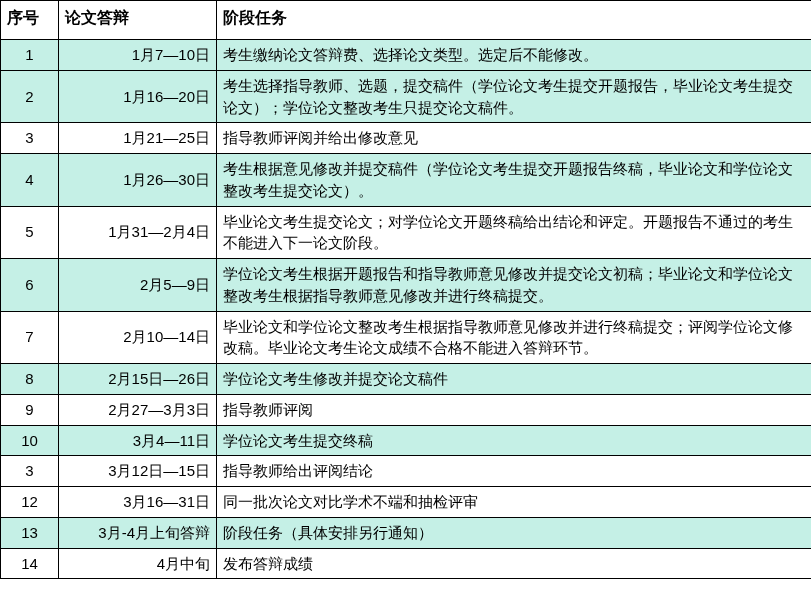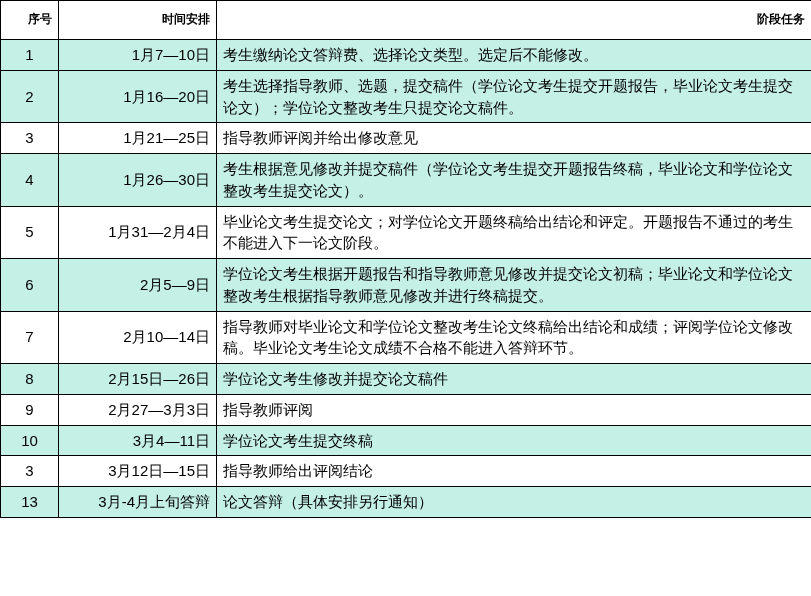--- a/index.html
+++ b/index.html
@@ -21,23 +21,24 @@
   #schedule-table th,
   #schedule-table td {
     border: 1px solid #000000;
     font-size: 15px;
     line-height: 1.45;
     padding: 4px 6px;
     vertical-align: middle;
   }
   #schedule-table thead th {
     font-weight: bold;
-    text-align: right;
+    text-align: left;
     height: 30px;
-    font-size: 12px;
+    font-size: 16px;
+    font-family: Liberation Mono, monospace;
   }
   col.col-index { width: 58px; }
   col.col-time  { width: 158px; }
   col.col-task  { width: 595px; }
 
   td.cell-index { text-align: center; }
   td.cell-time  { text-align: right; }
   td.cell-task  { text-align: left; margin-left: 36px; }
 
   tr.row-highlight td {
@@ -52,21 +53,21 @@
 
 <table id="schedule-table">
   <colgroup>
     <col class="col-index">
     <col class="col-time">
     <col class="col-task">
   </colgroup>
   <thead>
     <tr>
       <th>序号</th>
-      <th>时间安排</th>
+      <th>论文答辩</th>
       <th>阶段任务</th>
     </tr>
   </thead>
   <tbody id="schedule-body">
       <tr class="row-highlight">
         <td class="cell-index">1</td>
         <td class="cell-time">1月7—10日</td>
         <td class="cell-task">考生缴纳论文答辩费、选择论文类型。选定后不能修改。</td>
       </tr>
       <tr class="row-highlight">
@@ -90,21 +91,21 @@
         <td class="cell-task">毕业论文考生提交论文；对学位论文开题终稿给出结论和评定。开题报告不通过的考生不能进入下一论文阶段。</td>
       </tr>
       <tr class="row-highlight">
         <td class="cell-index">6</td>
         <td class="cell-time">2月5—9日</td>
         <td class="cell-task">学位论文考生根据开题报告和指导教师意见修改并提交论文初稿；毕业论文和学位论文整改考生根据指导教师意见修改并进行终稿提交。</td>
       </tr>
       <tr class="row-plain">
         <td class="cell-index">7</td>
         <td class="cell-time">2月10—14日</td>
-        <td class="cell-task">指导教师对毕业论文和学位论文整改考生论文终稿给出结论和成绩；评阅学位论文修改稿。毕业论文考生论文成绩不合格不能进入答辩环节。</td>
+        <td class="cell-task">毕业论文和学位论文整改考生根据指导教师意见修改并进行终稿提交；评阅学位论文修改稿。毕业论文考生论文成绩不合格不能进入答辩环节。</td>
       </tr>
       <tr class="row-highlight">
         <td class="cell-index">8</td>
         <td class="cell-time">2月15日—26日</td>
         <td class="cell-task">学位论文考生修改并提交论文稿件</td>
       </tr>
       <tr class="row-plain">
         <td class="cell-index">9</td>
         <td class="cell-time">2月27—3月3日</td>
         <td class="cell-task">指导教师评阅</td>
@@ -112,19 +113,29 @@
       <tr class="row-highlight">
         <td class="cell-index">10</td>
         <td class="cell-time">3月4—11日</td>
         <td class="cell-task">学位论文考生提交终稿</td>
       </tr>
       <tr class="row-plain">
         <td class="cell-index">3</td>
         <td class="cell-time">3月12日—15日</td>
         <td class="cell-task">指导教师给出评阅结论</td>
       </tr>
+      <tr class="row-plain">
+        <td class="cell-index">12</td>
+        <td class="cell-time">3月16—31日</td>
+        <td class="cell-task">同一批次论文对比学术不端和抽检评审</td>
+      </tr>
       <tr class="row-highlight">
         <td class="cell-index">13</td>
         <td class="cell-time">3月-4月上旬答辩</td>
-        <td class="cell-task">论文答辩（具体安排另行通知）</td>
+        <td class="cell-task">阶段任务（具体安排另行通知）</td>
+      </tr>
+      <tr class="row-plain">
+        <td class="cell-index">14</td>
+        <td class="cell-time">4月中旬</td>
+        <td class="cell-task">发布答辩成绩</td>
       </tr>
     </tbody>
 </table>
 
 </body></html>

